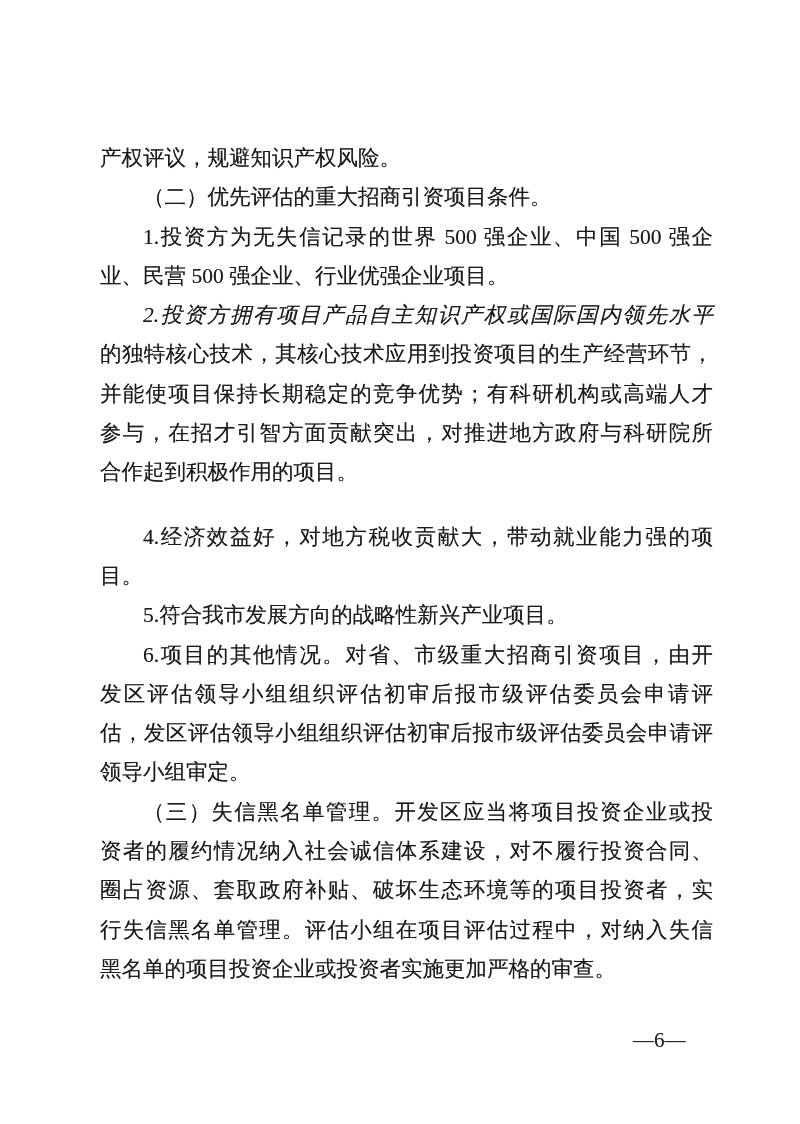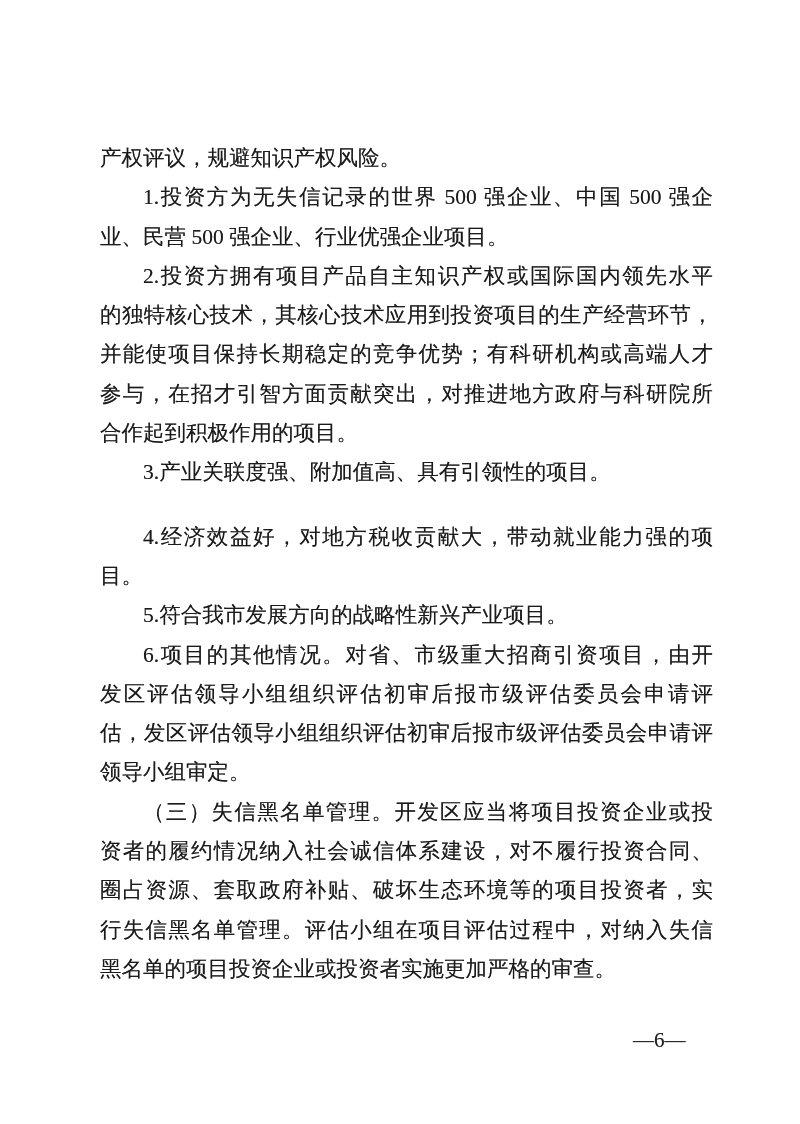--- a/index.html
+++ b/index.html
@@ -52,28 +52,28 @@
     letter-spacing: 0px;
     text-shadow: 0 0 0.5px rgba(30,30,30,0.5);
   }
 </style>
 </head>
 <body style="background: rgb(255, 255, 255);">
 
 <div class="page">
   <div class="text-block" style="color: rgb(27, 27, 27);">
       <div class="line">产权评议，规避知识产权风险。</div>
+      <div class="line" style="text-indent: 2em;">（二）优先评估的重大招商引资项目条件。</div>
       <div class="line justify" style="text-indent: 2em;">1.投资方为无失信记录的世界 500 强企业、中国 500 强企</div>
       <div class="line">业、民营 500 强企业、行业优强企业项目。</div>
-      <div class="line justify" style="text-indent: 2em;">2.投资方拥有项目产品自主知识产权或国际国内领先水平</div>
+      <div class="line justify" style="text-indent: 2em; font-style: italic;">2.投资方拥有项目产品自主知识产权或国际国内领先水平</div>
       <div class="line justify">的独特核心技术，其核心技术应用到投资项目的生产经营环节，</div>
       <div class="line justify">并能使项目保持长期稳定的竞争优势；有科研机构或高端人才</div>
       <div class="line justify">参与，在招才引智方面贡献突出，对推进地方政府与科研院所</div>
       <div class="line">合作起到积极作用的项目。</div>
-      <div class="line" style="text-indent: 2em;">3.产业关联度强、附加值高、具有引领性的项目。</div>
       <div class="line justify" style="text-indent: 2em; margin-top: 25px;">4.经济效益好，对地方税收贡献大，带动就业能力强的项</div>
       <div class="line">目。</div>
       <div class="line" style="text-indent: 2em;">5.符合我市发展方向的战略性新兴产业项目。</div>
       <div class="line justify" style="text-indent: 2em;">6.项目的其他情况。对省、市级重大招商引资项目，由开</div>
       <div class="line justify">发区评估领导小组组织评估初审后报市级评估委员会申请评</div>
       <div class="line justify">估，发区评估领导小组组织评估初审后报市级评估委员会申请评</div>
       <div class="line">领导小组审定。</div>
       <div class="line justify" style="text-indent: 2em;">（三）失信黑名单管理。开发区应当将项目投资企业或投</div>
       <div class="line justify">资者的履约情况纳入社会诚信体系建设，对不履行投资合同、</div>
       <div class="line justify">圈占资源、套取政府补贴、破坏生态环境等的项目投资者，实</div>

